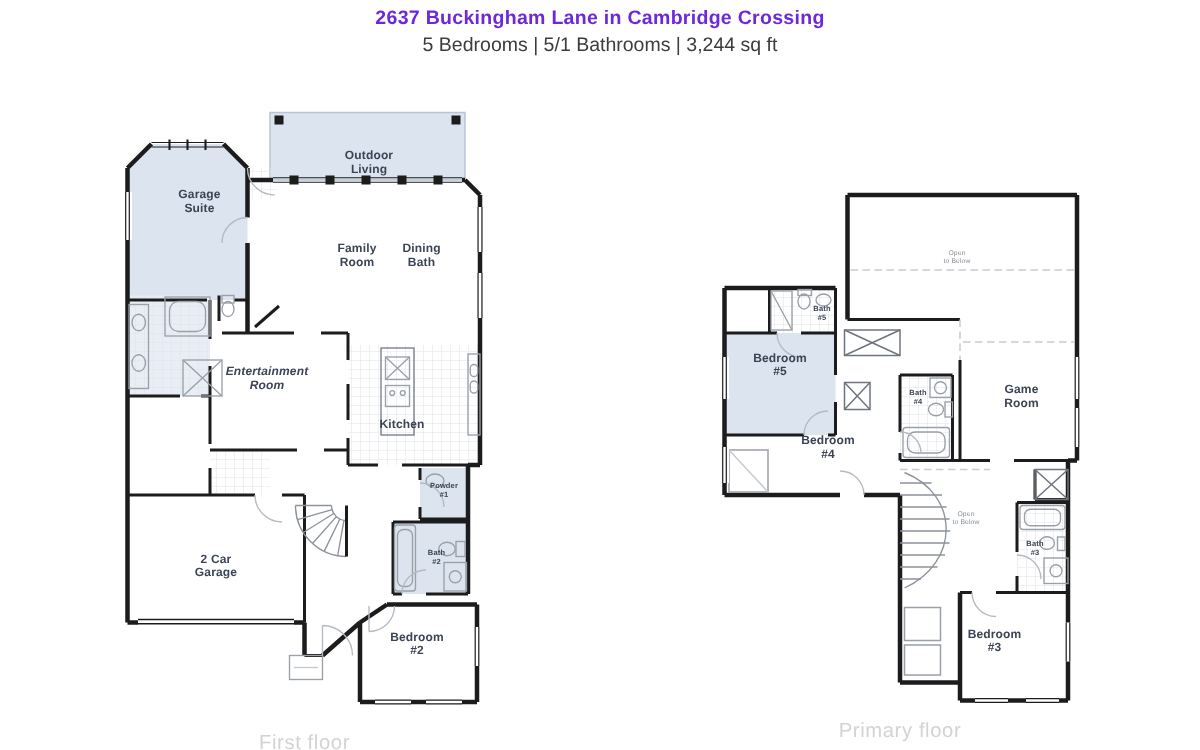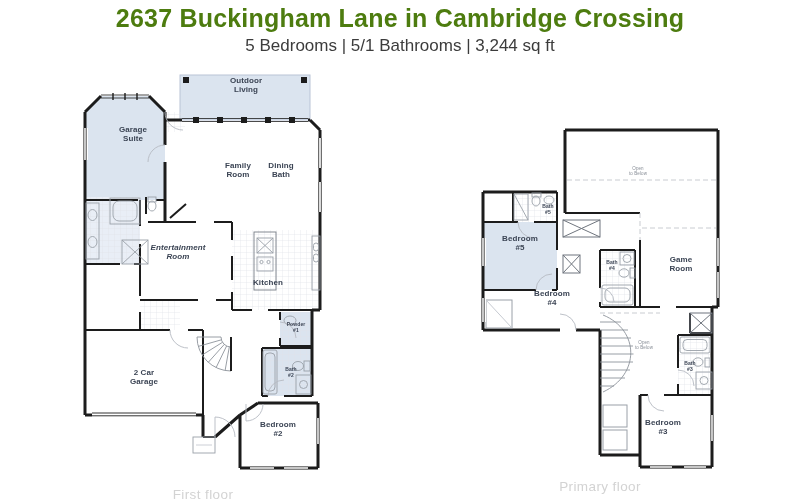--- a/index.html
+++ b/index.html
@@ -1,21 +1,21 @@
 <!DOCTYPE html>
 <html><head>
 <meta charset="utf-8">
 <style>
   html,body{margin:0;padding:0;}
   body{width:800px;height:500px;background:#ffffff;overflow:hidden;position:relative;
        font-family:"Liberation Sans", sans-serif;}
   .page{position:absolute;inset:0;}
   .hdr{position:absolute;left:0;top:0;width:800px;text-align:center;}
-  .title{font-size:25px;font-weight:700;color:#4d7c0f;margin:4px 0 0;letter-spacing:.2px;}
-  .subtitle{font-size:17px;color:#3c3c3c;margin-top:3px;}
+  .title{font-size:13px;font-weight:700;color:#6d28d9;margin:4px 0 0;letter-spacing:.2px;}
+  .subtitle{font-size:13px;color:#3c3c3c;margin-top:3px;}
   svg{position:absolute;left:0;top:0;}
   .room-label{position:absolute;transform:translateX(-50%);
     font-weight:700;font-size:8px;line-height:1.18;color:#3b4454;
     text-align:center;white-space:pre-line;letter-spacing:.1px;}
   .room-label.sm{font-size:5px;font-weight:700;}
   .room-label.xs{font-size:4.5px;font-weight:400;color:#878d96;}
   .floor-caption{position:absolute;transform:translateX(-50%);
     font-size:13.5px;color:#d3d3d3;letter-spacing:.4px;white-space:nowrap;}
 </style>
 </head>
@@ -256,21 +256,21 @@
         <path d="M576,330 A16,16 0 0 0 560,314"></path>
         <path d="M600,288 A14,14 0 0 1 614,302"></path>
         <path d="M678,370 A16,16 0 0 1 694,386"></path>
         <path d="M648,395 A16,16 0 0 0 664,411"></path>
       </g>
     </g>
   </svg>
 
   <div class="room-label" style="left:133px;top:125px;">Garage
 Suite</div>
-  <div class="room-label" style="left:246px;top:76px;">Outdoor
+  <div class="room-label" style="left:246px;top:99px;">Outdoor
 Living</div>
   <div class="room-label" style="left:216px;top:161px;margin-left:22px;">Family
 Room</div>
   <div class="room-label" style="left:281px;top:161px;">Dining
 Bath</div>
   <div class="room-label" style="left:178px;top:243px;font-style:italic;">Entertainment
 Room</div>
   <div class="room-label" style="left:268px;top:278px;">Kitchen</div>
   <div class="room-label sm" style="left:296px;top:322px;">Powder
 #1</div>

